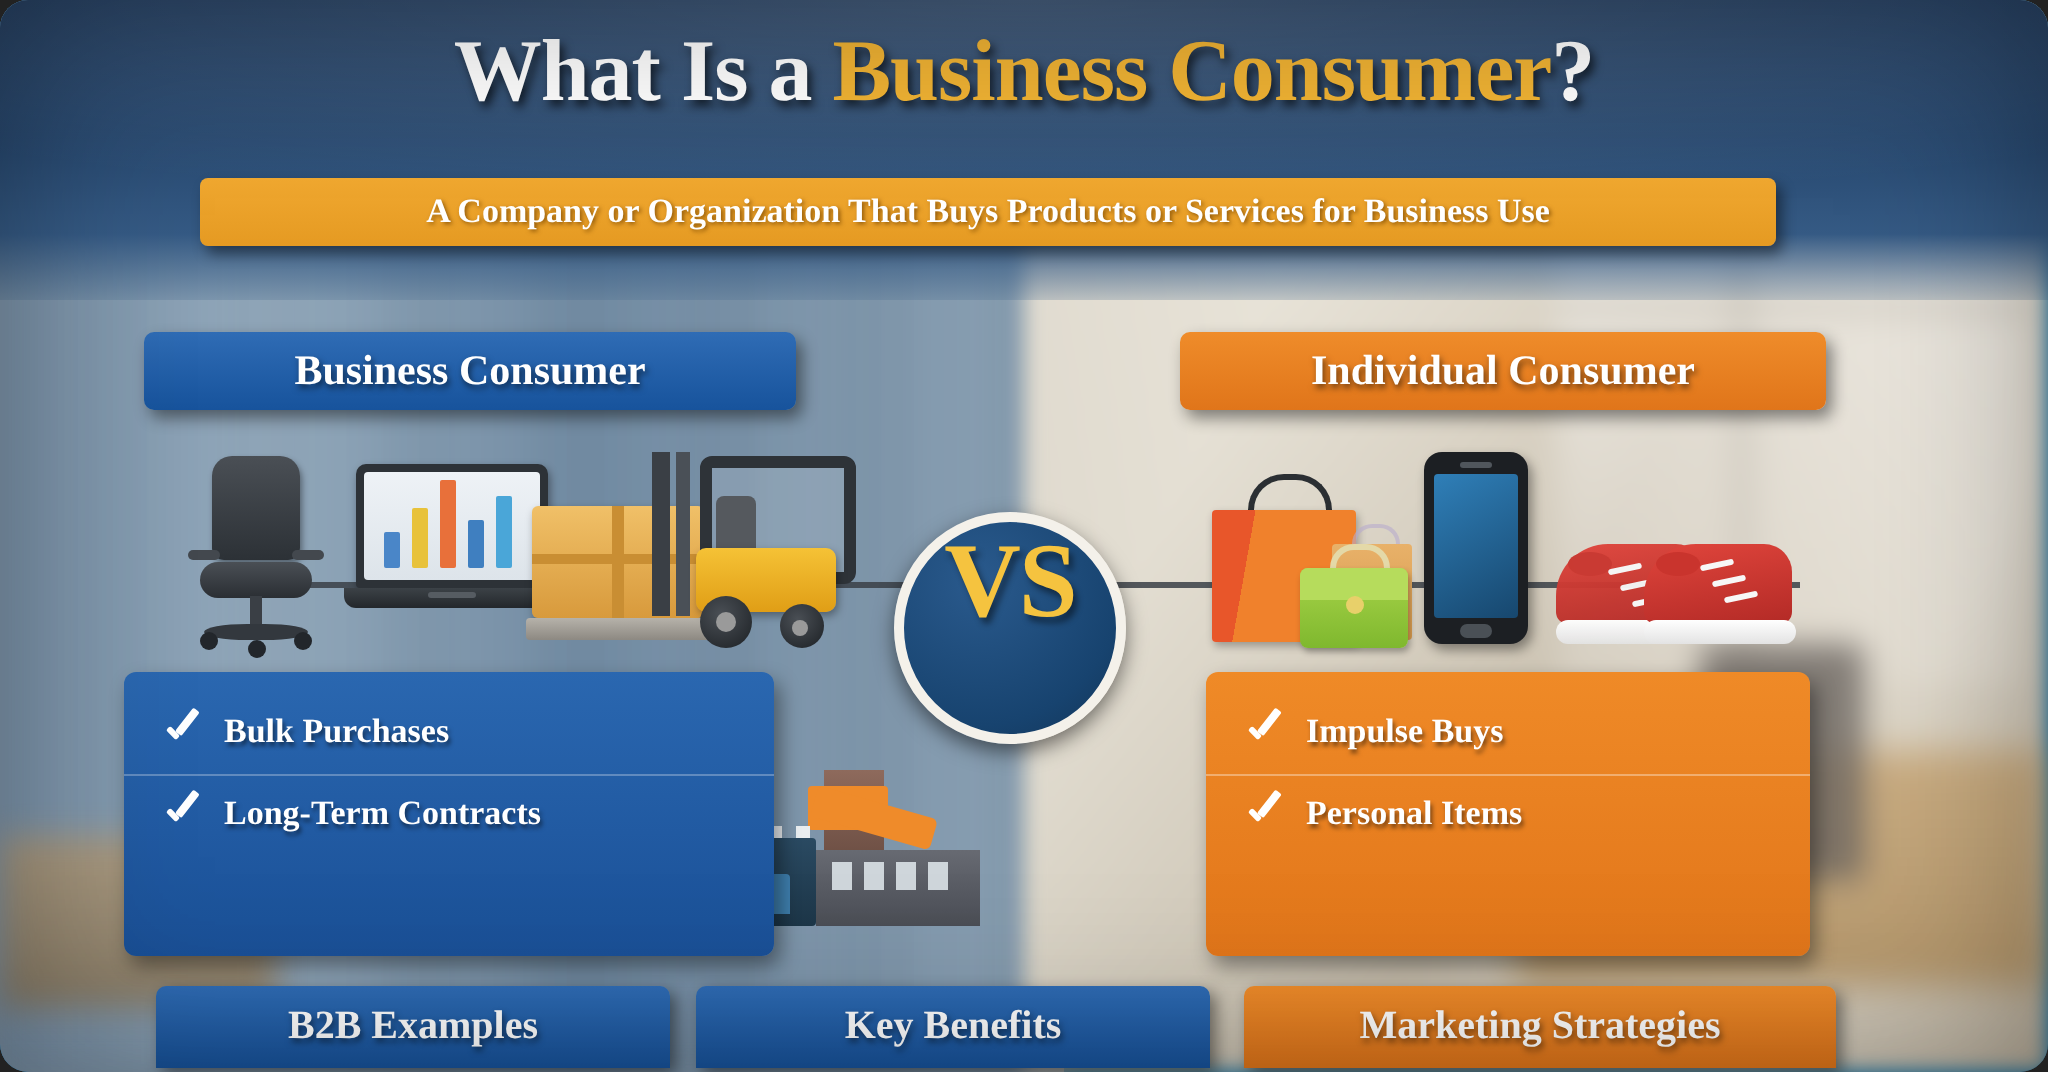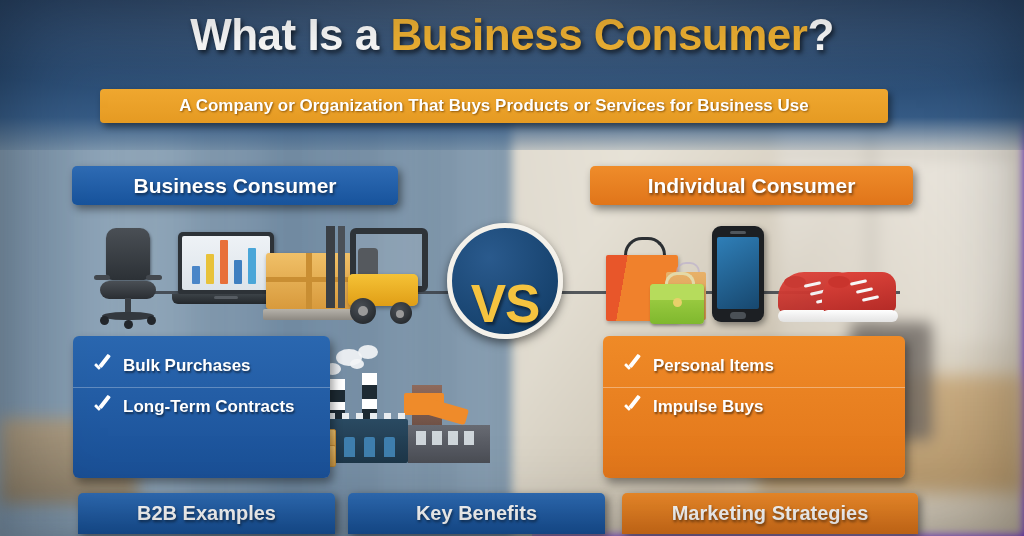--- a/index.html
+++ b/index.html
@@ -1,19 +1,20 @@
 <!DOCTYPE html>
 <html><head>
 <meta charset="utf-8">
 <style>
   html,body{margin:0;padding:0;background:#222;}
   #stage{
     position:relative;width:1024px;height:536px;overflow:hidden;
-    font-family:Liberation Sans, sans-serif;
-    background:#6d28d9;
+    font-family:Liberation Serif, serif;
+    background:#0369a1;
+    border-radius:14px;
   }
   
   .bg-left{
     position:absolute;left:0;top:0;width:52%;height:100%;
     background:
       linear-gradient(180deg, rgba(255,255,255,.10) 0%, rgba(0,0,0,.10) 100%),
       linear-gradient(110deg,#7c93a8 0%,#8ea4b6 18%,#6f8characters 30%,#93a9bb 45%,#7f97ab 70%,#6d8598 100%);
     background-color:#8097ab;
     filter:blur(0px);
   }
@@ -103,38 +104,38 @@
     background:linear-gradient(180deg,#2f6cb5,#17539c);}
   .col-head.orange{left:590px;top:166px;width:323px;
     background:linear-gradient(180deg,#ef8c2a,#e0751a);}
 
   
   .connector{
     position:absolute;left:140px;top:291px;width:760px;height:3px;
     background:#3a3f46;opacity:.85;
   }
   .vs-circle{
-    position:absolute;left:447px;top:223px;width:106px;height:106px;
+    position:absolute;left:447px;top:256px;width:106px;height:106px;
     border-radius:50%;
     background:radial-gradient(circle at 35% 28%,#2a5a8d,#17436f 70%,#123558);
     border:5px solid #f4f1ea;
     box-shadow:0 4px 10px rgba(0,0,0,.5);
-    display:flex;align-items:flex-end;justify-content:center;
+    display:flex;align-items:flex-start;justify-content:center;
   }
   .vs-circle span{
     font-size:53px;font-weight:bold;color:#f5c33f;letter-spacing:-1px;
     text-shadow:2px 3px 3px rgba(0,0,0,.45);
   }
 
   
   .panel{
     position:absolute;border-radius:6px;padding:10px 0 10px 0;
     box-shadow:3px 5px 10px rgba(0,0,0,.4);
   }
-  .panel.blue{left:73px;top:336px;width:257px;height:122px;
+  .panel.blue{left:62px;top:336px;width:325px;height:122px;
     background:linear-gradient(180deg,#2a67b0,#1a5097);}
   .panel.orange{left:603px;top:336px;width:302px;height:122px;
     background:linear-gradient(180deg,#ef8a27,#e2761a);}
   .feat{
     display:flex;align-items:center;height:40.6px;padding-left:18px;
     box-sizing:border-box;
   }
   .panel.blue .feat + .feat{border-top:1px solid rgba(255,255,255,.28);}
   .panel.orange .feat + .feat{border-top:1px solid rgba(255,255,255,.35);}
   .check{
@@ -454,25 +455,25 @@
     </div>
     <div class="feat">
       <div class="check"></div>
       <div class="feat-label">Long-Term Contracts</div>
     </div>
   </div>
 
   <div class="panel orange">
     <div class="feat">
       <div class="check"></div>
-      <div class="feat-label">Personal Items</div>
+      <div class="feat-label">Impulse Buys</div>
     </div>
     <div class="feat">
       <div class="check"></div>
-      <div class="feat-label">Impulse Buys</div>
+      <div class="feat-label">Personal Items</div>
     </div>
   </div>
 
   <div class="bottom-bar b1">
     <span>B2B Examples</span>
   </div>
   <div class="bottom-bar b2">
     <span>Key Benefits</span>
   </div>
   <div class="bottom-bar b3">

